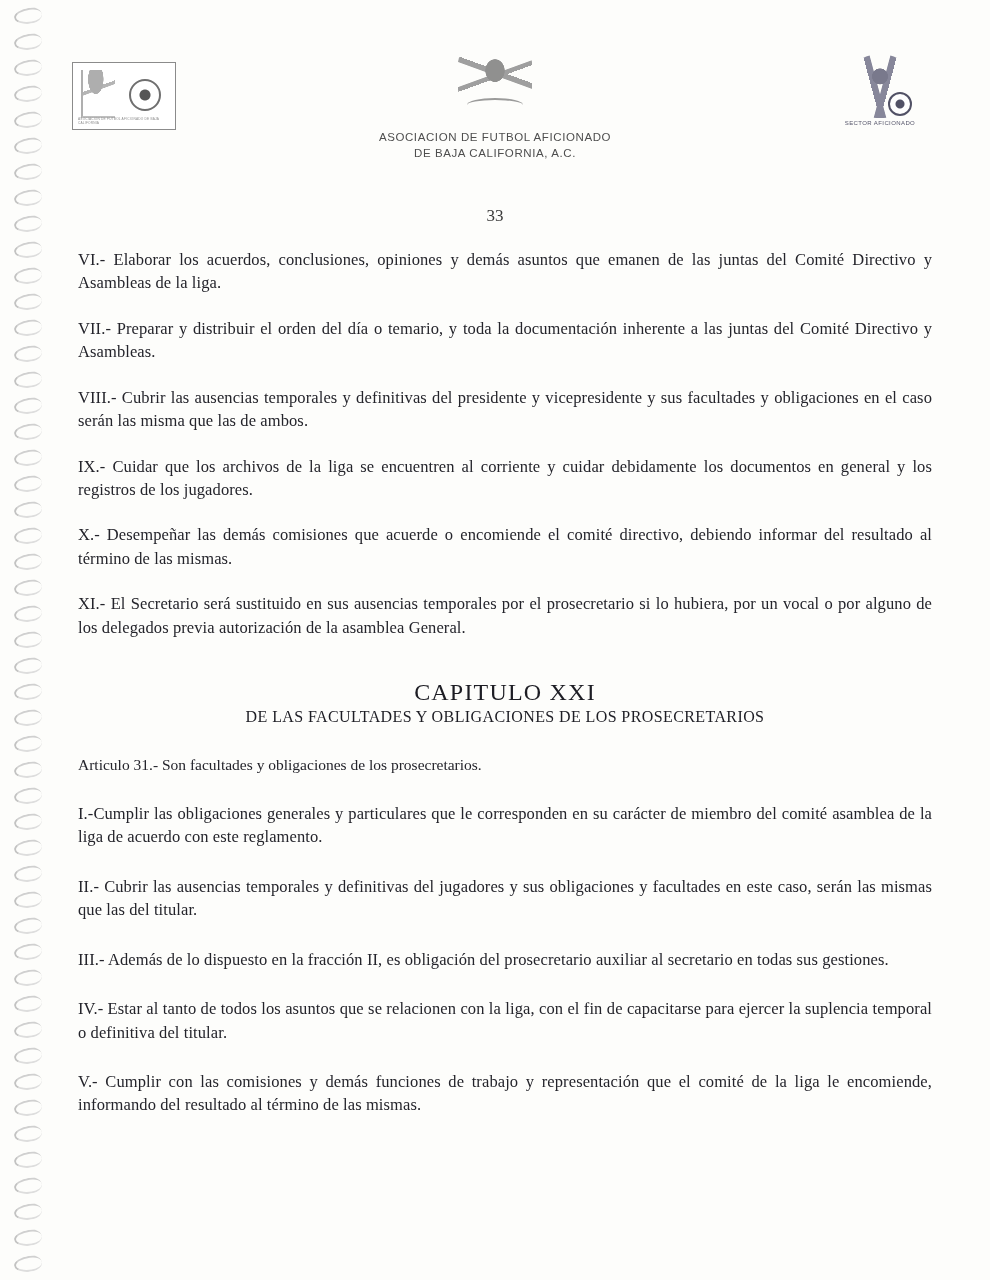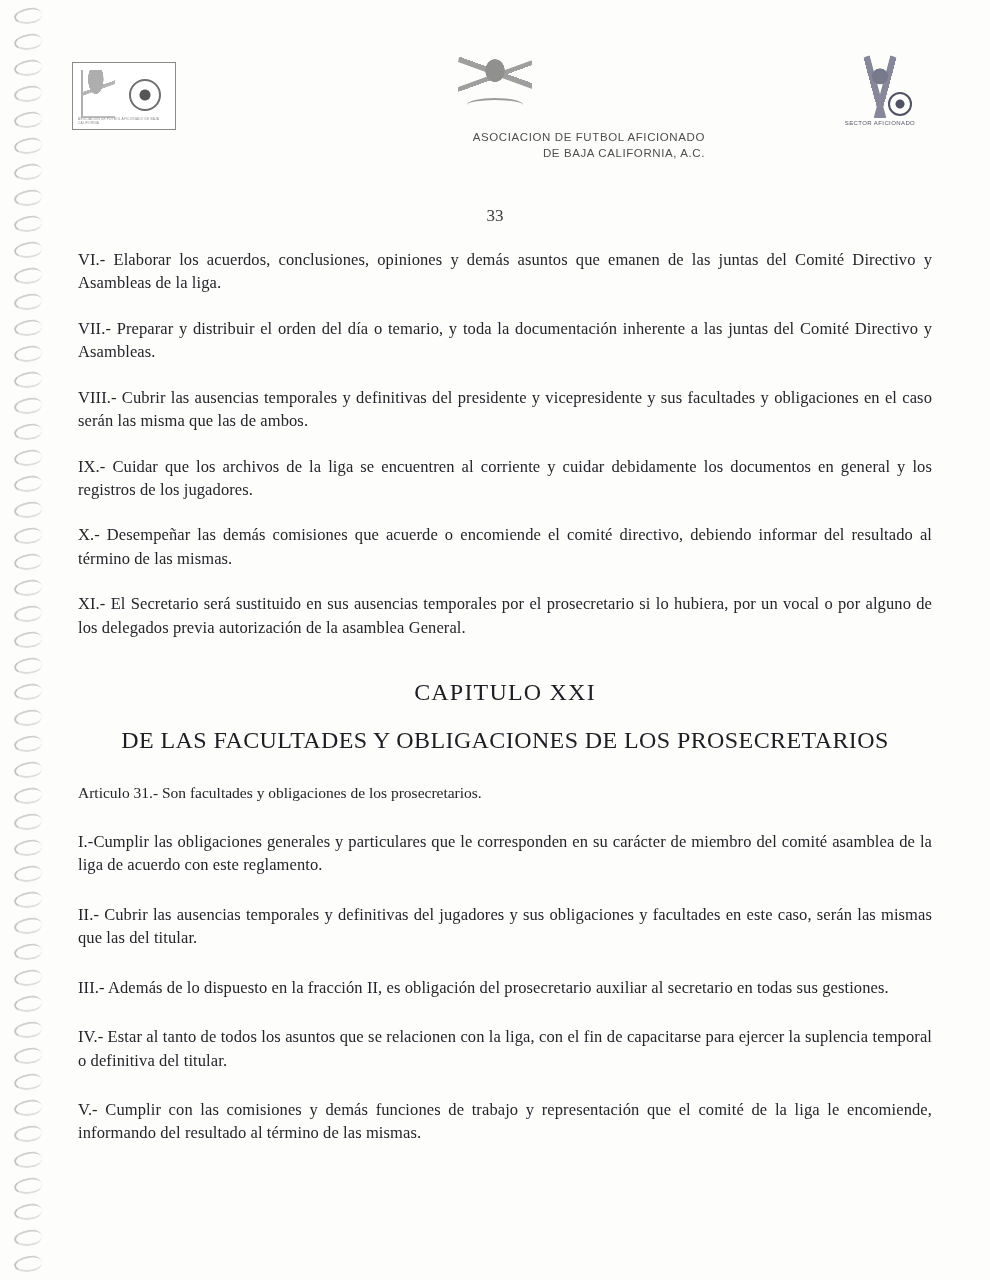--- a/index.html
+++ b/index.html
@@ -113,21 +113,21 @@
     width: 56px; height: 12px;
     border-top: 2px solid #8a8a8a;
     border-radius: 50% 50% 0 0;
   }
   .assoc {
     position: absolute;
     left: 50%;
     transform: translateX(-50%);
     top: 84px;
     width: 420px;
-    text-align: right;
+    text-align: center;
     font-family: "Liberation Sans", sans-serif;
     font-size: 11.5px;
     letter-spacing: .6px;
     color: #4e4e4e;
     line-height: 1.35;
   }
 
   .logo-right {
     position: absolute;
     right: 62px;
@@ -188,31 +188,31 @@
     font-size: 16.5px;
     line-height: 1.42;
     color: #24242b;
     text-align: justify;
     text-justify: inter-word;
     letter-spacing: .1px;
   }
   p.tight { }
 
   h1.chapter {
-    margin: 40px 0 21px 0;
+    margin: 40px 0 2px 0;
     text-align: center;
     font-size: 24px;
     font-weight: normal;
     letter-spacing: 1.2px;
     color: #1d1d24;
   }
   h2.chapter-sub {
     margin: 0 0 30px 0;
     text-align: center;
-    font-size: 24px;
+    font-size: 16px;
     font-weight: normal;
     letter-spacing: .4px;
     color: #1d1d24;
   }
   p.article {
     margin: 0 0 28px 0;
     font-size: 15.5px;
     color: #24242b;
   }
 

